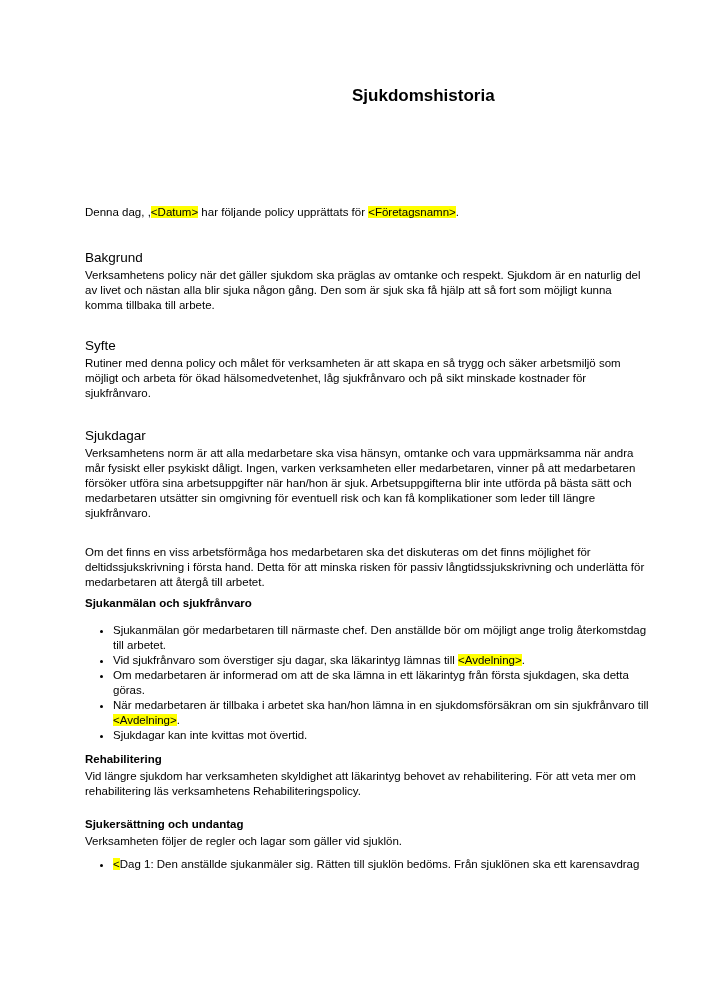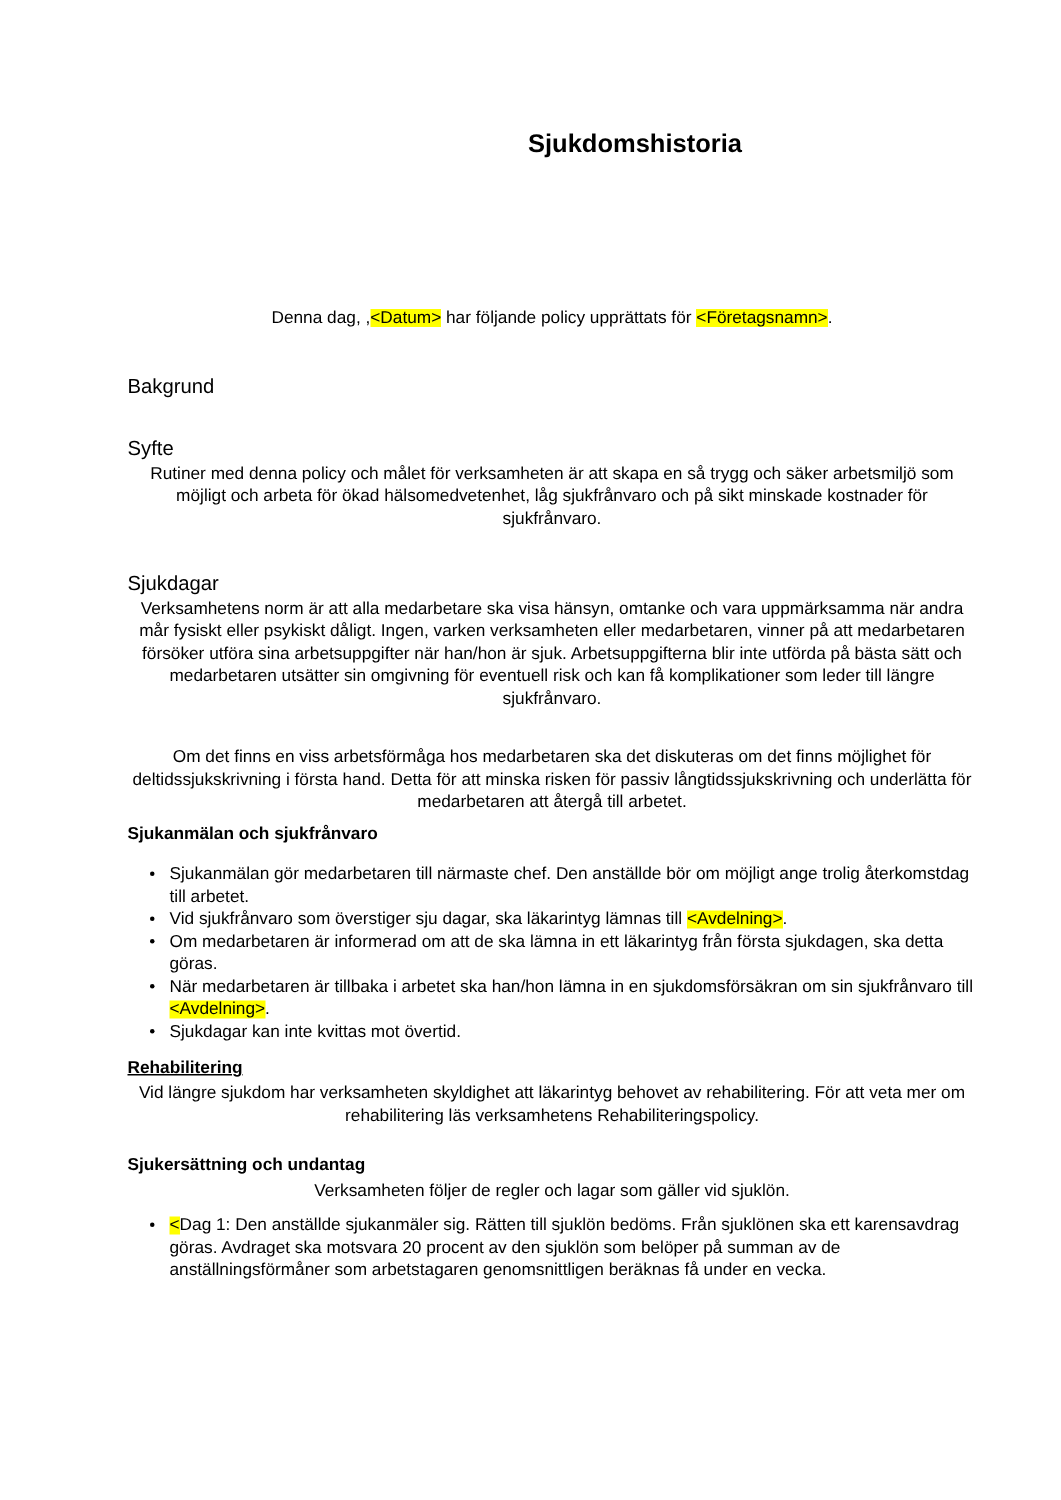--- a/index.html
+++ b/index.html
@@ -20,39 +20,39 @@
     top: 0;
     width: 566px;
   }
   .doc-title {
     margin: 86px 0 0 267px;
     font-size: 17px;
     line-height: 20px;
     font-weight: bold;
     white-space: nowrap;
   }
-  p { margin: 0; text-align: center; }
+  p { margin: 0; }
   .intro { margin-top: 99px; }
   h2 {
     font-size: 13.5px;
     line-height: 16px;
     font-weight: normal;
     margin: 0;
   }
   .h-bakgrund   { margin-top: 30px; }
   .h-syfte      { margin-top: 25px; }
   .h-riktlinjer { margin-top: 27px; }
   h3 {
     font-size: 11.5px;
     line-height: 15px;
     font-weight: bold;
     margin: 0;
   }
   .h3-sjukanmalan    { margin-top: 6px; }
-  .h3-rehabilitering { margin-top: 9px; text-decoration: underline; }
+  .h3-rehabilitering { margin-top: 9px; }
   .h3-sjukersattning { margin-top: 18px; }
   .after-heading { margin-top: 2px; }
   .para-gap      { margin-top: 24px; }
   .lead          { margin-top: 3px; }
   ul {
     margin: 12px 0 0 0;
     padding: 0 0 0 28px;
     list-style: disc outside;
   }
   ul.last { margin-top: 8px; }
@@ -73,20 +73,21 @@
 <body>
 
 <div class="page">
   <div class="content">
 
     <div class="doc-title">Sjukdomshistoria</div>
 
     <p class="intro"><span>Denna dag, ,</span><span class="hl">&lt;Datum&gt;</span><span> har följande policy upprättats för </span><span class="hl">&lt;Företagsnamn&gt;</span><span>.</span></p>
 
     <h2 class="h-bakgrund">Bakgrund</h2>
+    <p class="after-heading">Verksamhetens policy när det gäller sjukdom ska präglas av omtanke och respekt. Sjukdom är en naturlig del av livet och nästan alla blir sjuka någon gång. Den som är sjuk ska få hjälp att så fort som möjligt kunna komma tillbaka till arbete.</p>
 
     <h2 class="h-syfte">Syfte</h2>
     <p class="after-heading">Rutiner med denna policy och målet för verksamheten är att skapa en så trygg och säker arbetsmiljö som möjligt och arbeta för ökad hälsomedvetenhet, låg sjukfrånvaro och på sikt minskade kostnader för sjukfrånvaro.</p>
 
     <h2 class="h-riktlinjer">Sjukdagar</h2>
     <p class="after-heading">Verksamhetens norm är att alla medarbetare ska visa hänsyn, omtanke och vara uppmärksamma när andra mår fysiskt eller psykiskt dåligt. Ingen, varken verksamheten eller medarbetaren, vinner på att medarbetaren försöker utföra sina arbetsuppgifter när han/hon är sjuk. Arbetsuppgifterna blir inte utförda på bästa sätt och medarbetaren utsätter sin omgivning för eventuell risk och kan få komplikationer som leder till längre sjukfrånvaro.</p>
     <p class="para-gap">Om det finns en viss arbetsförmåga hos medarbetaren ska det diskuteras om det finns möjlighet för deltidssjukskrivning i första hand. Detta för att minska risken för passiv långtidssjukskrivning och underlätta för medarbetaren att återgå till arbetet.</p>
 
     <h3 class="h3-sjukanmalan">Sjukanmälan och sjukfrånvaro</h3>
 

